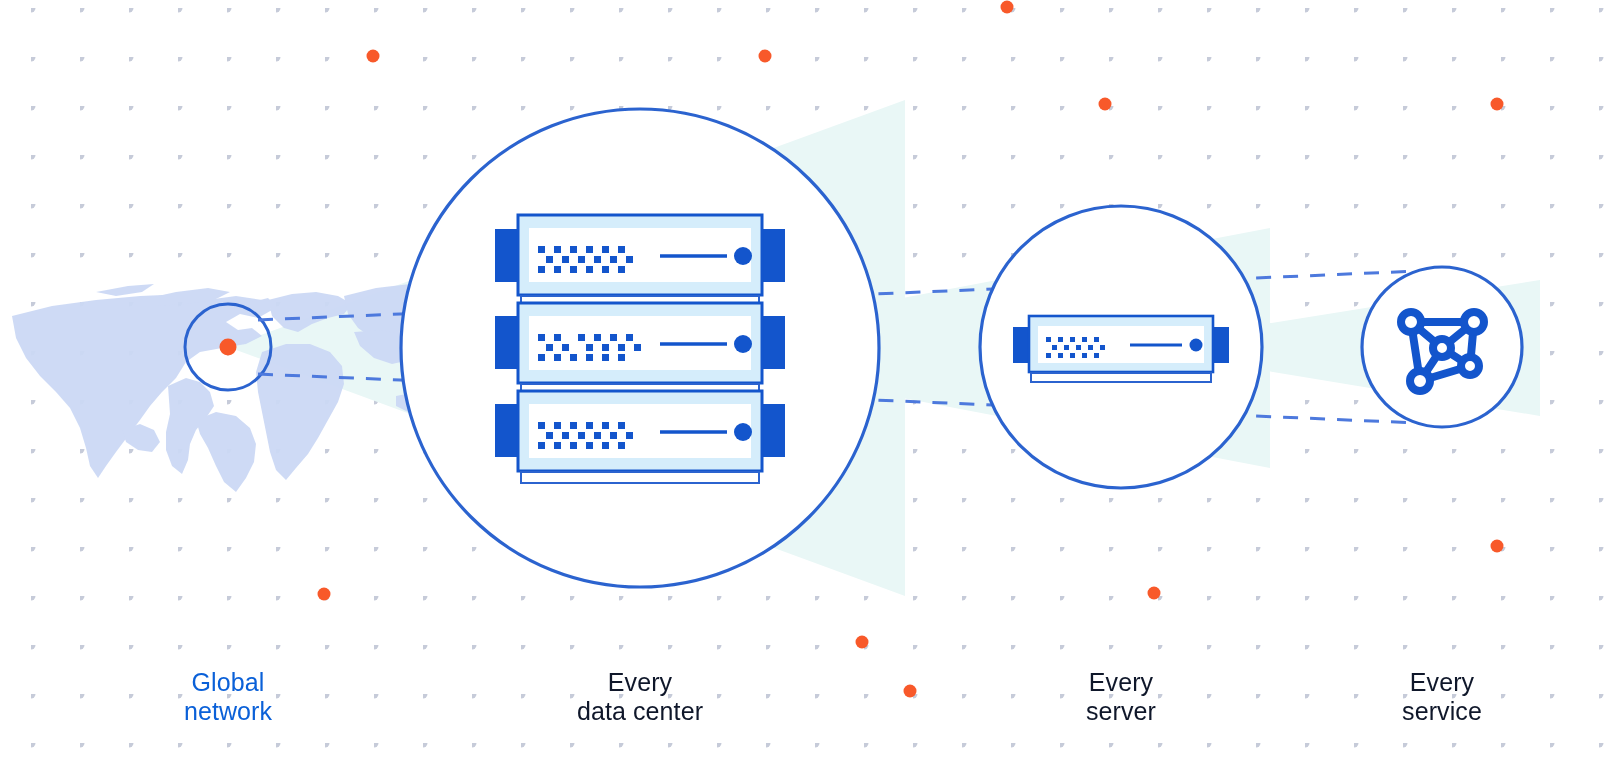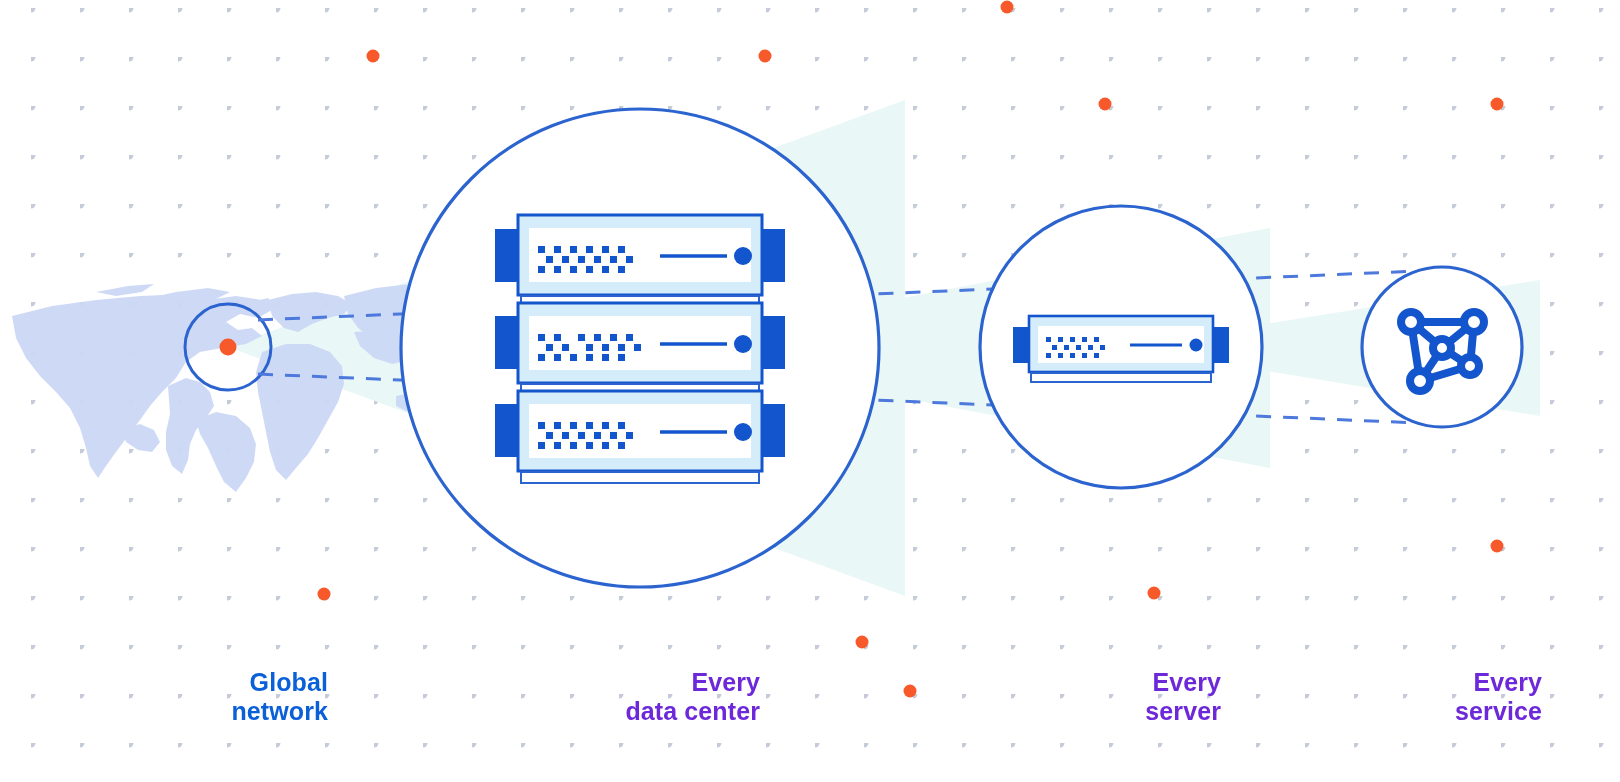--- a/index.html
+++ b/index.html
@@ -8,30 +8,30 @@
     background:#ffffff;
     font-family:"Liberation Sans", sans-serif;
     overflow:hidden;
     position:relative;
   }
   #stage{position:absolute;inset:0;width:1620px;height:782px;}
   #stage svg{display:block;width:1620px;height:782px;}
 
   .label{
     position:absolute;
-    text-align:right;
+    text-align:center;
     font-size:25px;
-    font-weight:700;
+    font-weight:400;
     line-height:1.17;
     letter-spacing:.1px;
     white-space:pre-line;
     user-select:none;
   }
   .label.accent{color:#0a60d8;}
-  .label.dark{color:#6d28d9;}
+  .label.dark{color:#0f172a;}
 </style>
 </head>
 <body>
 
 <div id="stage">
 <svg viewBox="0 0 1620 782" xmlns="http://www.w3.org/2000/svg">
   <defs>
     <pattern id="dotgrid" x="31" y="8" width="49" height="49" patternUnits="userSpaceOnUse">
       <circle cx="0" cy="0" r="4.5" fill="#c6cbd9"></circle>
     </pattern>

